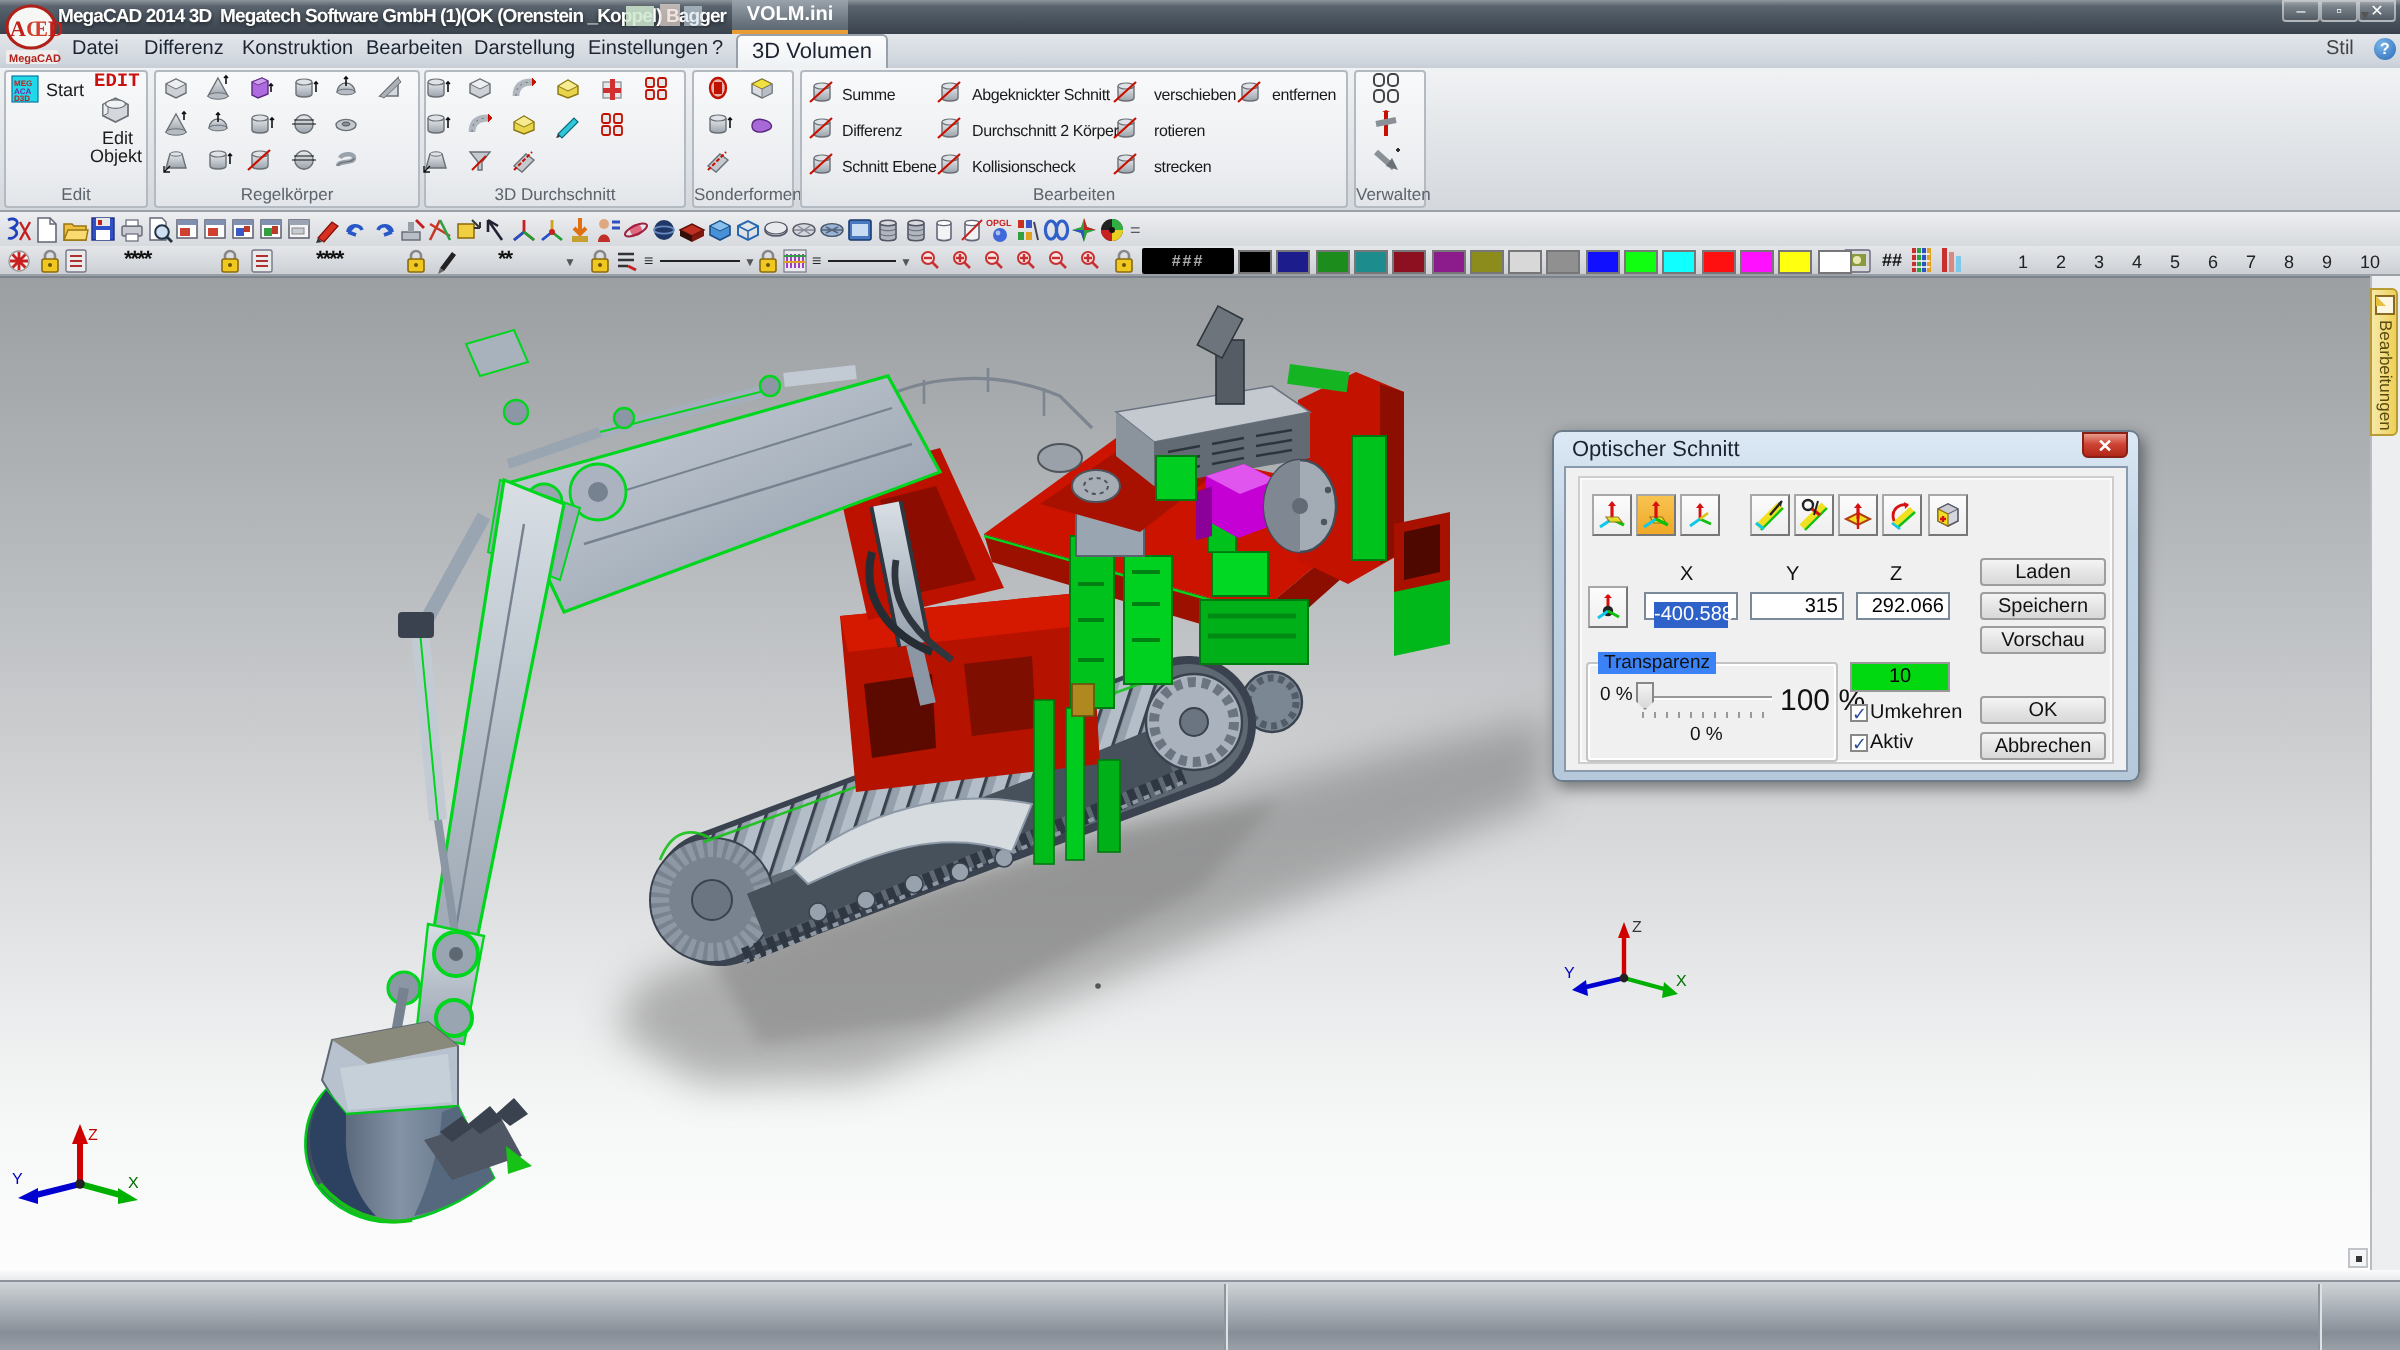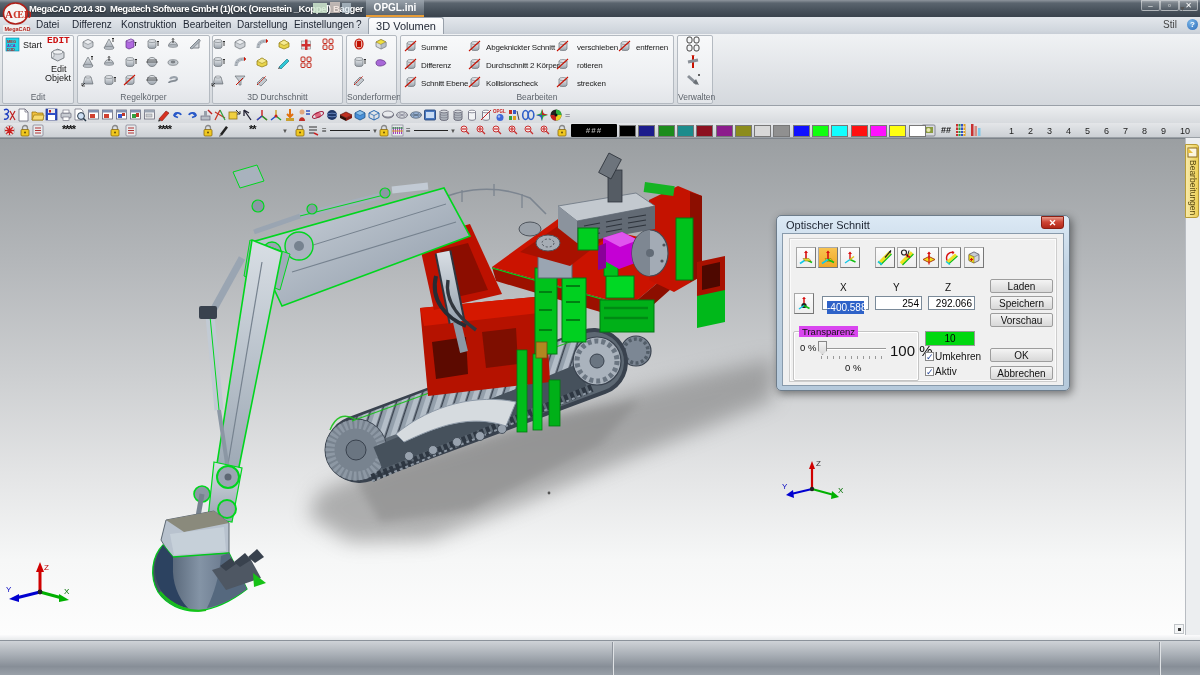--- a/index.html
+++ b/index.html
@@ -35,21 +35,21 @@
 .dbtn{position:absolute;width:63px;height:14px;background:linear-gradient(180deg,#f4f4f4,#e7e7e7 45%,#d8d8d8);border:1px solid #9d9d9d;border-radius:2px;font-size:10px;color:#111;text-align:center;line-height:13px}
 .ibtn{position:absolute;width:20px;height:21px;background:linear-gradient(180deg,#fcfcfc,#eee);border:1px solid #a8a8a8;border-right-color:#777;border-bottom-color:#777}
 .dfield{position:absolute;width:47px;height:14px;background:#fff;border:1px solid #7a8a99;font-size:10px;text-align:right;line-height:13px;padding-right:2px;color:#000}
 .dlab{position:absolute;font-size:10px;color:#111}
 .cb{position:absolute;width:9px;height:9px;background:#fff;border:1px solid #888;font-size:9px;line-height:8px;color:#2a4a9a;text-align:center}
 </style></head>
 <body>
 <div id="app">
 <div class="abs" id="titlebar"></div>
 <div class="abs" id="titletext">MegaCAD 2014 3D&nbsp; Megatech Software GmbH (1)(OK (Orenstein _Koppel) Bagger RH6-Dam:</div>
-<div class="abs" id="volmtab">OPGL.ini</div>
+<div class="abs" id="volmtab">VOLM.ini</div>
 <div class="abs" style="left:313px;top:3px;width:14px;height:10px;background:#cfe8cf;opacity:.85"></div>
 <div class="abs" style="left:330px;top:2px;width:10px;height:11px;background:#e8d8d0;opacity:.7"></div>
 <div class="abs" style="left:342px;top:3px;width:9px;height:10px;background:#d0e0ea;opacity:.6"></div>
 <div class="abs" id="winbtns">
       <div class="wbtn">–</div>
       <div class="wbtn">▫</div>
       <div class="wbtn">✕</div>
     </div>
 <div class="abs" id="menurow"></div>
 <svg class="abs" style="left:1px;top:1px" width="30" height="31" viewBox="0 0 30 31">
@@ -904,29 +904,29 @@
             <path d="M9,3 9,10" stroke="#d81010" stroke-width="1.5"></path>
             <path d="M7,4.5 9,2.5 11,4.5Z" fill="#d81010"></path>
             <circle cx="9" cy="11" r="2.6" fill="#222"></circle>
             <path d="M9,11 4,14.5" stroke="#10c8e8" stroke-width="1.5"></path>
             <path d="M9,11 14.5,14" stroke="#10c010" stroke-width="1.5"></path>
           </svg></div>
 <span class="dlab" style="left:57px;top:48px">X</span>
         <span class="dlab" style="left:110px;top:48px">Y</span>
         <span class="dlab" style="left:162px;top:48px">Z</span>
 <div class="dfield" style="left:39px;top:62px;padding:4px"><span style="display:inline-block;background:#2e62c8;color:#fff;width:100%;text-align:right;padding-right:2px">-400.588</span></div>
-<div class="dfield" style="left:92px;top:62px">254</div>
+<div class="dfield" style="left:92px;top:62px">315</div>
 <div class="dfield" style="left:145px;top:62px">292.066</div>
 <div class="dbtn" style="left:207px;top:45px">Laden</div>
 <div class="dbtn" style="left:207px;top:62px">Speichern</div>
 <div class="dbtn" style="left:207px;top:79px">Vorschau</div>
 <div class="dbtn" style="left:207px;top:114px">OK</div>
 <div class="dbtn" style="left:207px;top:132px">Abbrechen</div>
 <div class="abs" style="left:10px;top:97px;width:126px;height:50px;border:1px solid #c4c4c4;box-shadow:1px 1px 0 #fff inset,-1px -1px 0 #fff inset;border-radius:2px"></div>
-<span class="dlab" style="left:16px;top:92px;background:#d946ef;padding:0 3px;font-size:9.5px">Transparenz</span>
+<span class="dlab" style="left:16px;top:92px;background:#3b82f6;padding:0 3px;font-size:9.5px">Transparenz</span>
 <span class="dlab" style="left:17px;top:108px;font-size:9.5px">0 %</span>
 <span class="dlab" style="left:107px;top:108px;font-size:15px">100 %</span>
 <div class="abs" style="left:35px;top:114px;width:68px;height:2px;background:#999;border-bottom:1px solid #fff"></div>
 <div class="abs" style="left:35px;top:107px;width:9px;height:14px;background:linear-gradient(180deg,#f4f4f4,#d8d8d8);border:1px solid #888;clip-path:polygon(0 0,100% 0,100% 70%,50% 100%,0 70%)"></div>
 <div class="abs" style="left:38px;top:122px;width:66px;height:3px;background-image:repeating-linear-gradient(90deg,#999 0 1px,transparent 1px 6px)"></div>
 <span class="dlab" style="left:62px;top:128px;font-size:9.5px">0 %</span>
 <div class="abs" style="left:142px;top:97px;width:50px;height:15px;border:1px solid #999;background:#00d810;font-size:10px;text-align:center;line-height:14px;color:#000">10</div>
 <div class="cb" style="left:142px;top:118px">✓</div>
         <span class="dlab" style="left:152px;top:117px">Umkehren</span>
 <div class="cb" style="left:142px;top:133px">✓</div>

